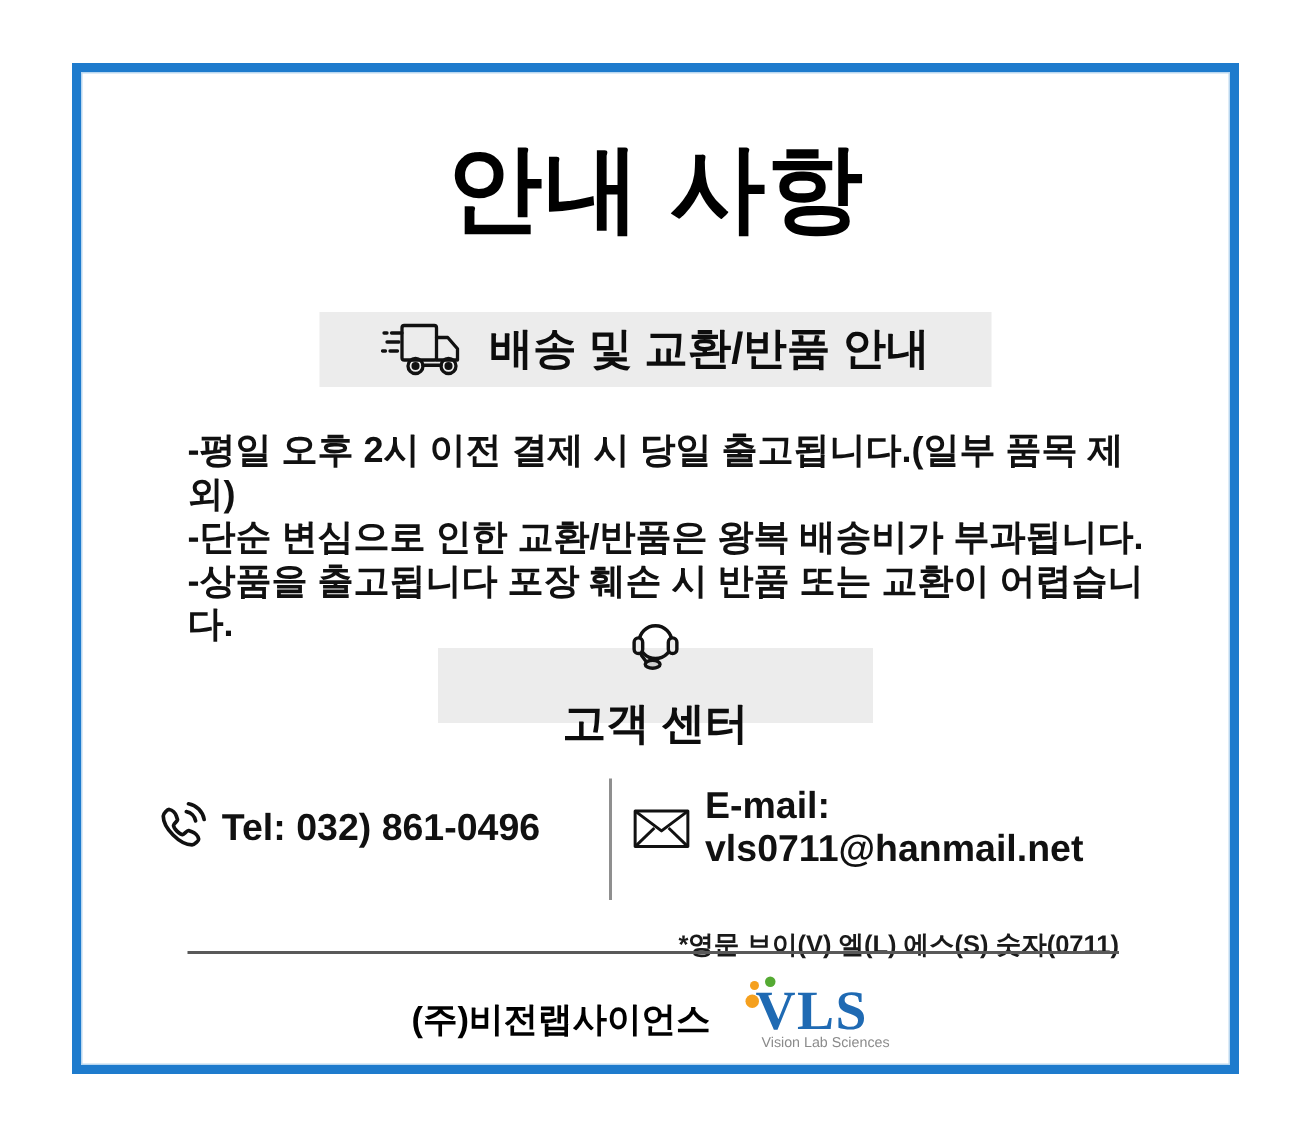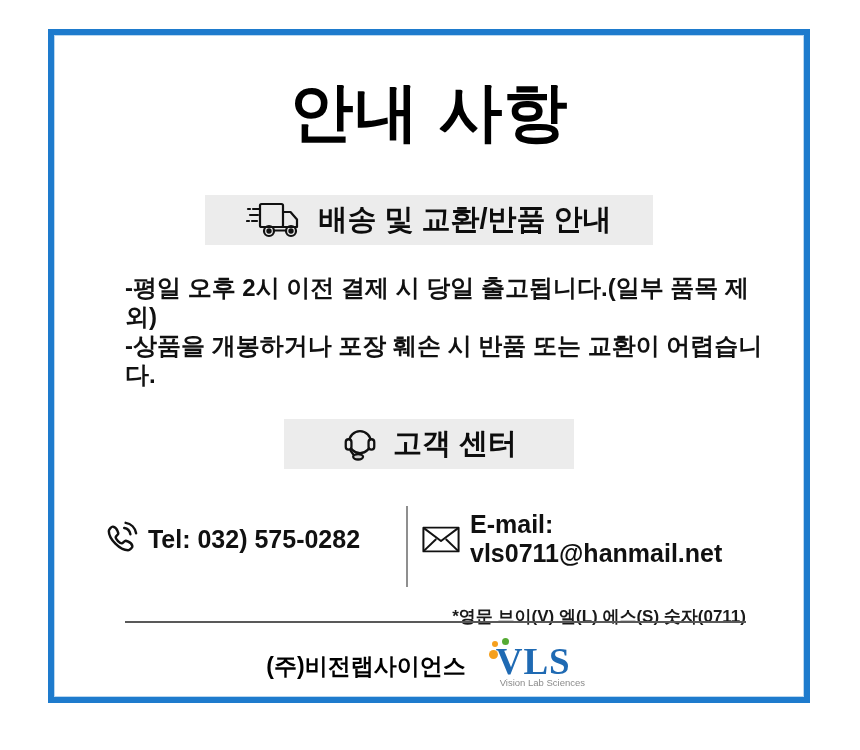--- a/index.html
+++ b/index.html
@@ -1,36 +1,36 @@
 <!DOCTYPE html>
 <html style="--frame_border: #1e7bcd; --section_bg: #ececec; --divider_dark: #595959; --logo_blue: #1f6ab3; --logo_gray: #8b8b8b; --dot_orange: #f5a01e; --dot_green: #55aa33;"><head>
 <meta charset="utf-8">
 <style>
   html,body{margin:0;padding:0;}
   body{
     width:860px;height:750px;background:#ffffff;position:relative;
     font-family:"Liberation Sans", sans-serif;color:#111;overflow:hidden;
   }
   .frame{
-    position:absolute;left:48px;top:29px;width:750px;height:662px;
+    position:absolute;left:48px;top:42px;width:750px;height:662px;
     border:6px solid var(--frame_border,#1e7bcd);
-    box-shadow:inset 0 0 0 1px #b9d7f0;background:#fff;
+    box-shadow:inset 0 0 0 1px #b9d7f0;background:#fff;padding-left:16px;
   }
   .page-title{
     position:absolute;top:34px;left:0;right:0;text-align:center;
     font-size:64px;font-weight:900;letter-spacing:1px;color:#000;
   }
   .section-header{
     position:absolute;left:50%;transform:translateX(-50%);
     background:var(--section_bg,#ececec);
     display:flex;align-items:center;justify-content:center;gap:14px;
   }
   .section-header .label{font-size:29px;font-weight:800;color:#0d0d0d;}
   .ship-header{top:160px;width:448px;height:50px;}
-  .cc-header{top:384px;width:290px;height:50px;}
+  .cc-header{top:384px;width:290px;height:50px;flex-direction:column;}
   .notes{
     position:absolute;top:238px;left:71px;right:40px;
     font-size:24px;font-weight:600;line-height:29px;color:#111;
   }
   .contact-tel{
     position:absolute;top:478px;left:0;width:352px;height:52px;
     display:flex;align-items:center;justify-content:center;gap:10px;
     font-size:25px;font-weight:700;
   }
   .v-divider{
@@ -91,21 +91,22 @@
         <circle cx="45" cy="32" r="5"></circle>
         <circle cx="45" cy="32" r="1.6" fill="#111"></circle>
         <line x1="28" y1="31.5" x2="40" y2="31.5"></line>
       </svg>
     </span>
     <span class="label">배송 및 교환/반품 안내</span>
   </div>
 
   <div class="notes">
     <div>-평일 오후 2시 이전 결제 시 당일 출고됩니다.(일부 품목 제외)</div>
-    <div>-상품을 개봉하거나 포장 훼손 시 반품 또는 교환이 어렵습니다.</div>
+    <div>-단순 변심으로 인한 교환/반품은 왕복 배송비가 부과됩니다.</div>
+    <div>-상품을 출고됩니다 포장 훼손 시 반품 또는 교환이 어렵습니다.</div>
   </div>
 
   <div class="section-header cc-header">
     <span>
       <svg width="38" height="38" viewBox="0 0 40 40" fill="none" stroke="#111" stroke-width="2.4" stroke-linecap="round" stroke-linejoin="round">
         <circle cx="20" cy="18" r="11.5"></circle>
         <rect x="5" y="15" width="6" height="11" rx="3" fill="#ececec"></rect>
         <rect x="29" y="15" width="6" height="11" rx="3" fill="#ececec"></rect>
         <line x1="10" y1="27" x2="13" y2="31"></line>
         <ellipse cx="18" cy="33.5" rx="5.2" ry="2.8" fill="#cfcfcf"></ellipse>
@@ -115,21 +116,21 @@
   </div>
 
   <div class="contact-tel">
     <span>
       <svg width="38" height="38" viewBox="0 0 40 40" fill="none" stroke="#111" stroke-width="2.6" stroke-linecap="round" stroke-linejoin="round">
         <path d="M13.5 7 c2.2 0.4 4.3 2.6 5 4.7 l0.8 2.4 c0.3 1 -2.8 3 -2.8 4 0 2.2 4.3 6.5 6.5 6.5 1 0 3-3.1 4-2.8 l2.4 0.8 c2.1 0.7 4.3 2.8 4.7 5 0.2 1.2 -2.8 4.2 -4.6 4.2 -8.5 0 -20.2-11.7 -20.2-20.2 0-1.8 3-4.8 4.2-4.6 z"></path>
         <path d="M25.5 8.5 a8 8 0 0 1 6.5 6.5"></path>
         <path d="M27 3 a13.5 13.5 0 0 1 11 11"></path>
       </svg>
     </span>
-    <span>Tel: 032) 575-0282</span>
+    <span>Tel: 032) 861-0496</span>
   </div>
 
   <div class="v-divider"></div>
 
   <div class="contact-email">
     <span>
       <svg width="38" height="27" viewBox="0 0 40 28" fill="none" stroke="#111" stroke-width="2.1" stroke-linejoin="round">
         <rect x="1.5" y="1.5" width="37" height="25"></rect>
         <path d="M2 2 L20 15.5 L38 2"></path>
         <path d="M2 26 L15 13.5"></path>

